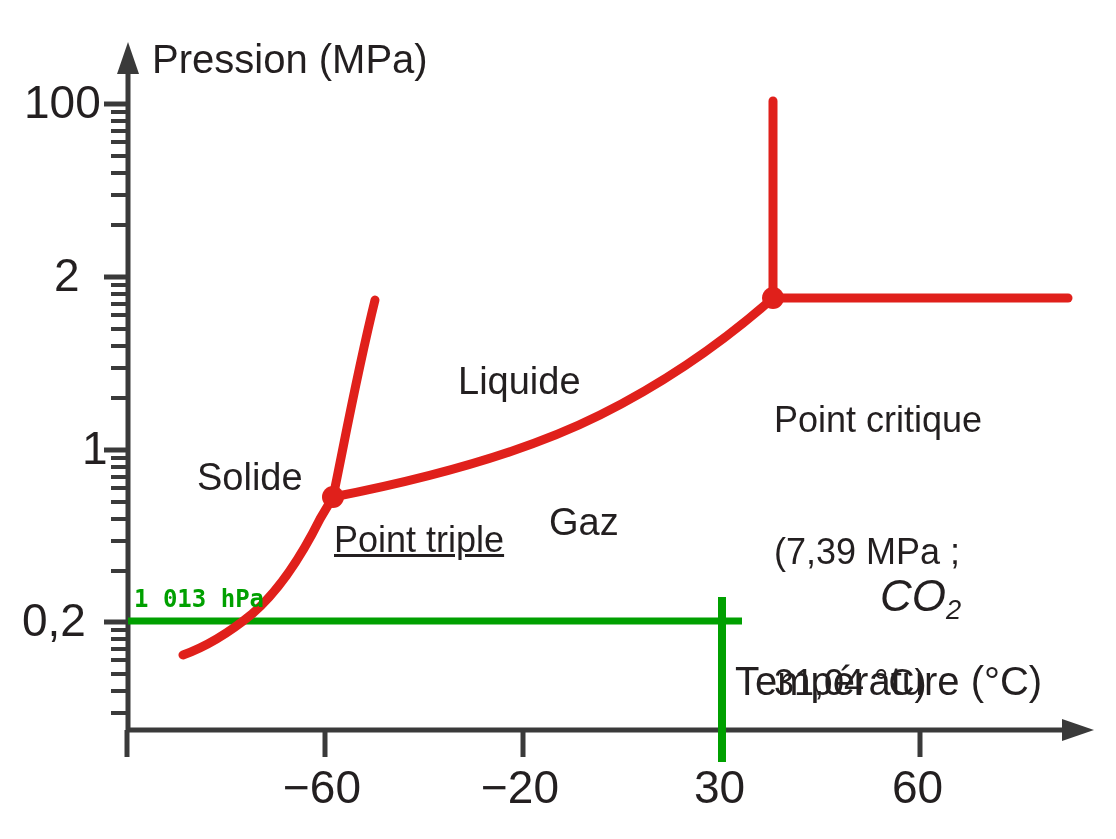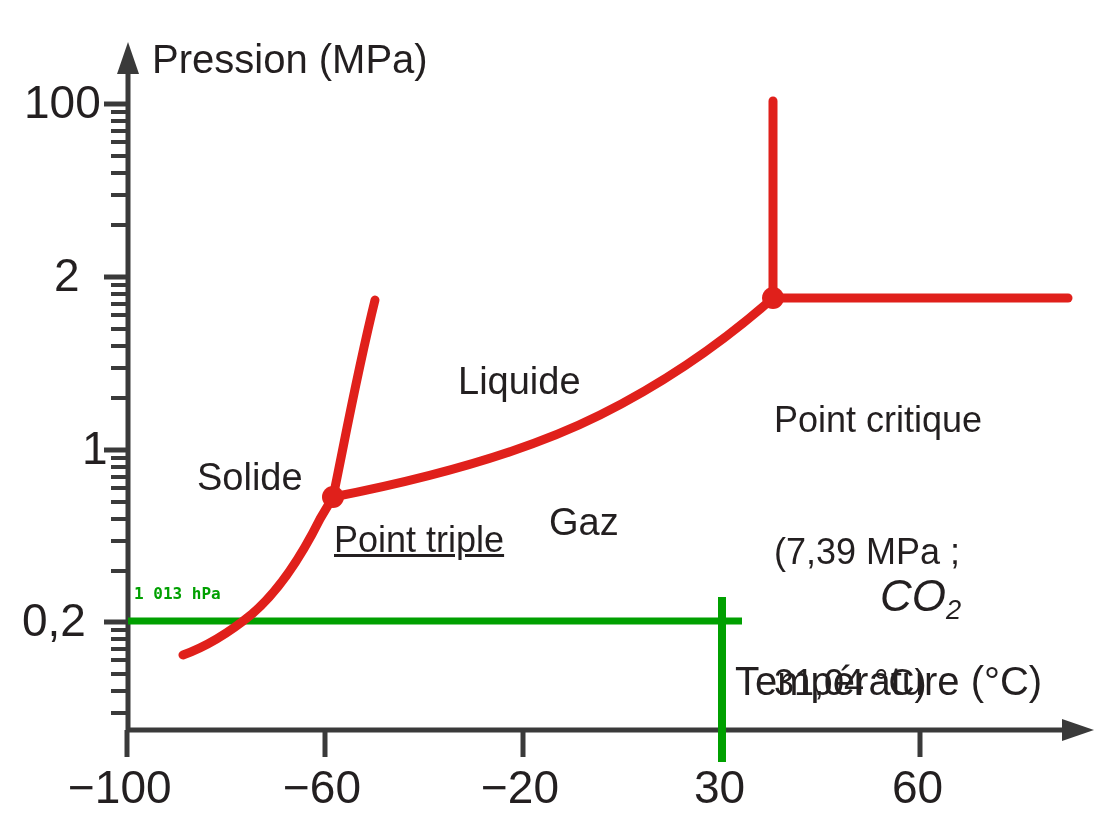--- a/index.html
+++ b/index.html
@@ -40,21 +40,21 @@
   .region-label {
     font-size: 38px;
   }
   .point-label {
     font-size: 36px;
   }
   .green-label {
     color: #00a000;
     font-family: "DejaVu Sans Mono", monospace;
     font-weight: bold;
-    font-size: 16px;
+    font-size: 24px;
   }
   .formula {
     font-size: 44px;
   }
   .formula sub {
     font-size: 0.62em;
     vertical-align: -0.28em;
   }
   .multi {
     line-height: 1.22;
@@ -155,21 +155,20 @@
 
   <div class="lbl axis-title" style="left:735px; top:658px;">Température (°C)</div>
 
   <div class="lbl axis-title" style="left:152px; top:36px;">Pression (MPa)</div>
 
   <div class="lbl tick-label" style="left:24px; top:75px;">100</div>
   <div class="lbl tick-label" style="left:54px; top:248px;">2</div>
   <div class="lbl tick-label" style="left:82px; top:421px;">1</div>
   <div class="lbl tick-label" style="left:22px; top:593px;">0,2</div>
 
-  <div class="lbl tick-label" style="left:68px; top:760px;">−100</div>
   <div class="lbl tick-label" style="left:283px; top:760px;">−60</div>
   <div class="lbl tick-label" style="left:481px; top:760px;">−20</div>
   <div class="lbl tick-label" style="left:694px; top:760px;">30</div>
   <div class="lbl tick-label" style="left:892px; top:760px;">60</div>
 
   <div class="lbl region-label" style="left:458px; top:359px;">Liquide</div>
   <div class="lbl region-label" style="left:197px; top:455px;">Solide</div>
   <div class="lbl region-label" style="left:549px; top:500px;">Gaz</div>
 
   <div class="lbl point-label" style="left:334px; top:519px;text-decoration:underline;">Point triple</div>

